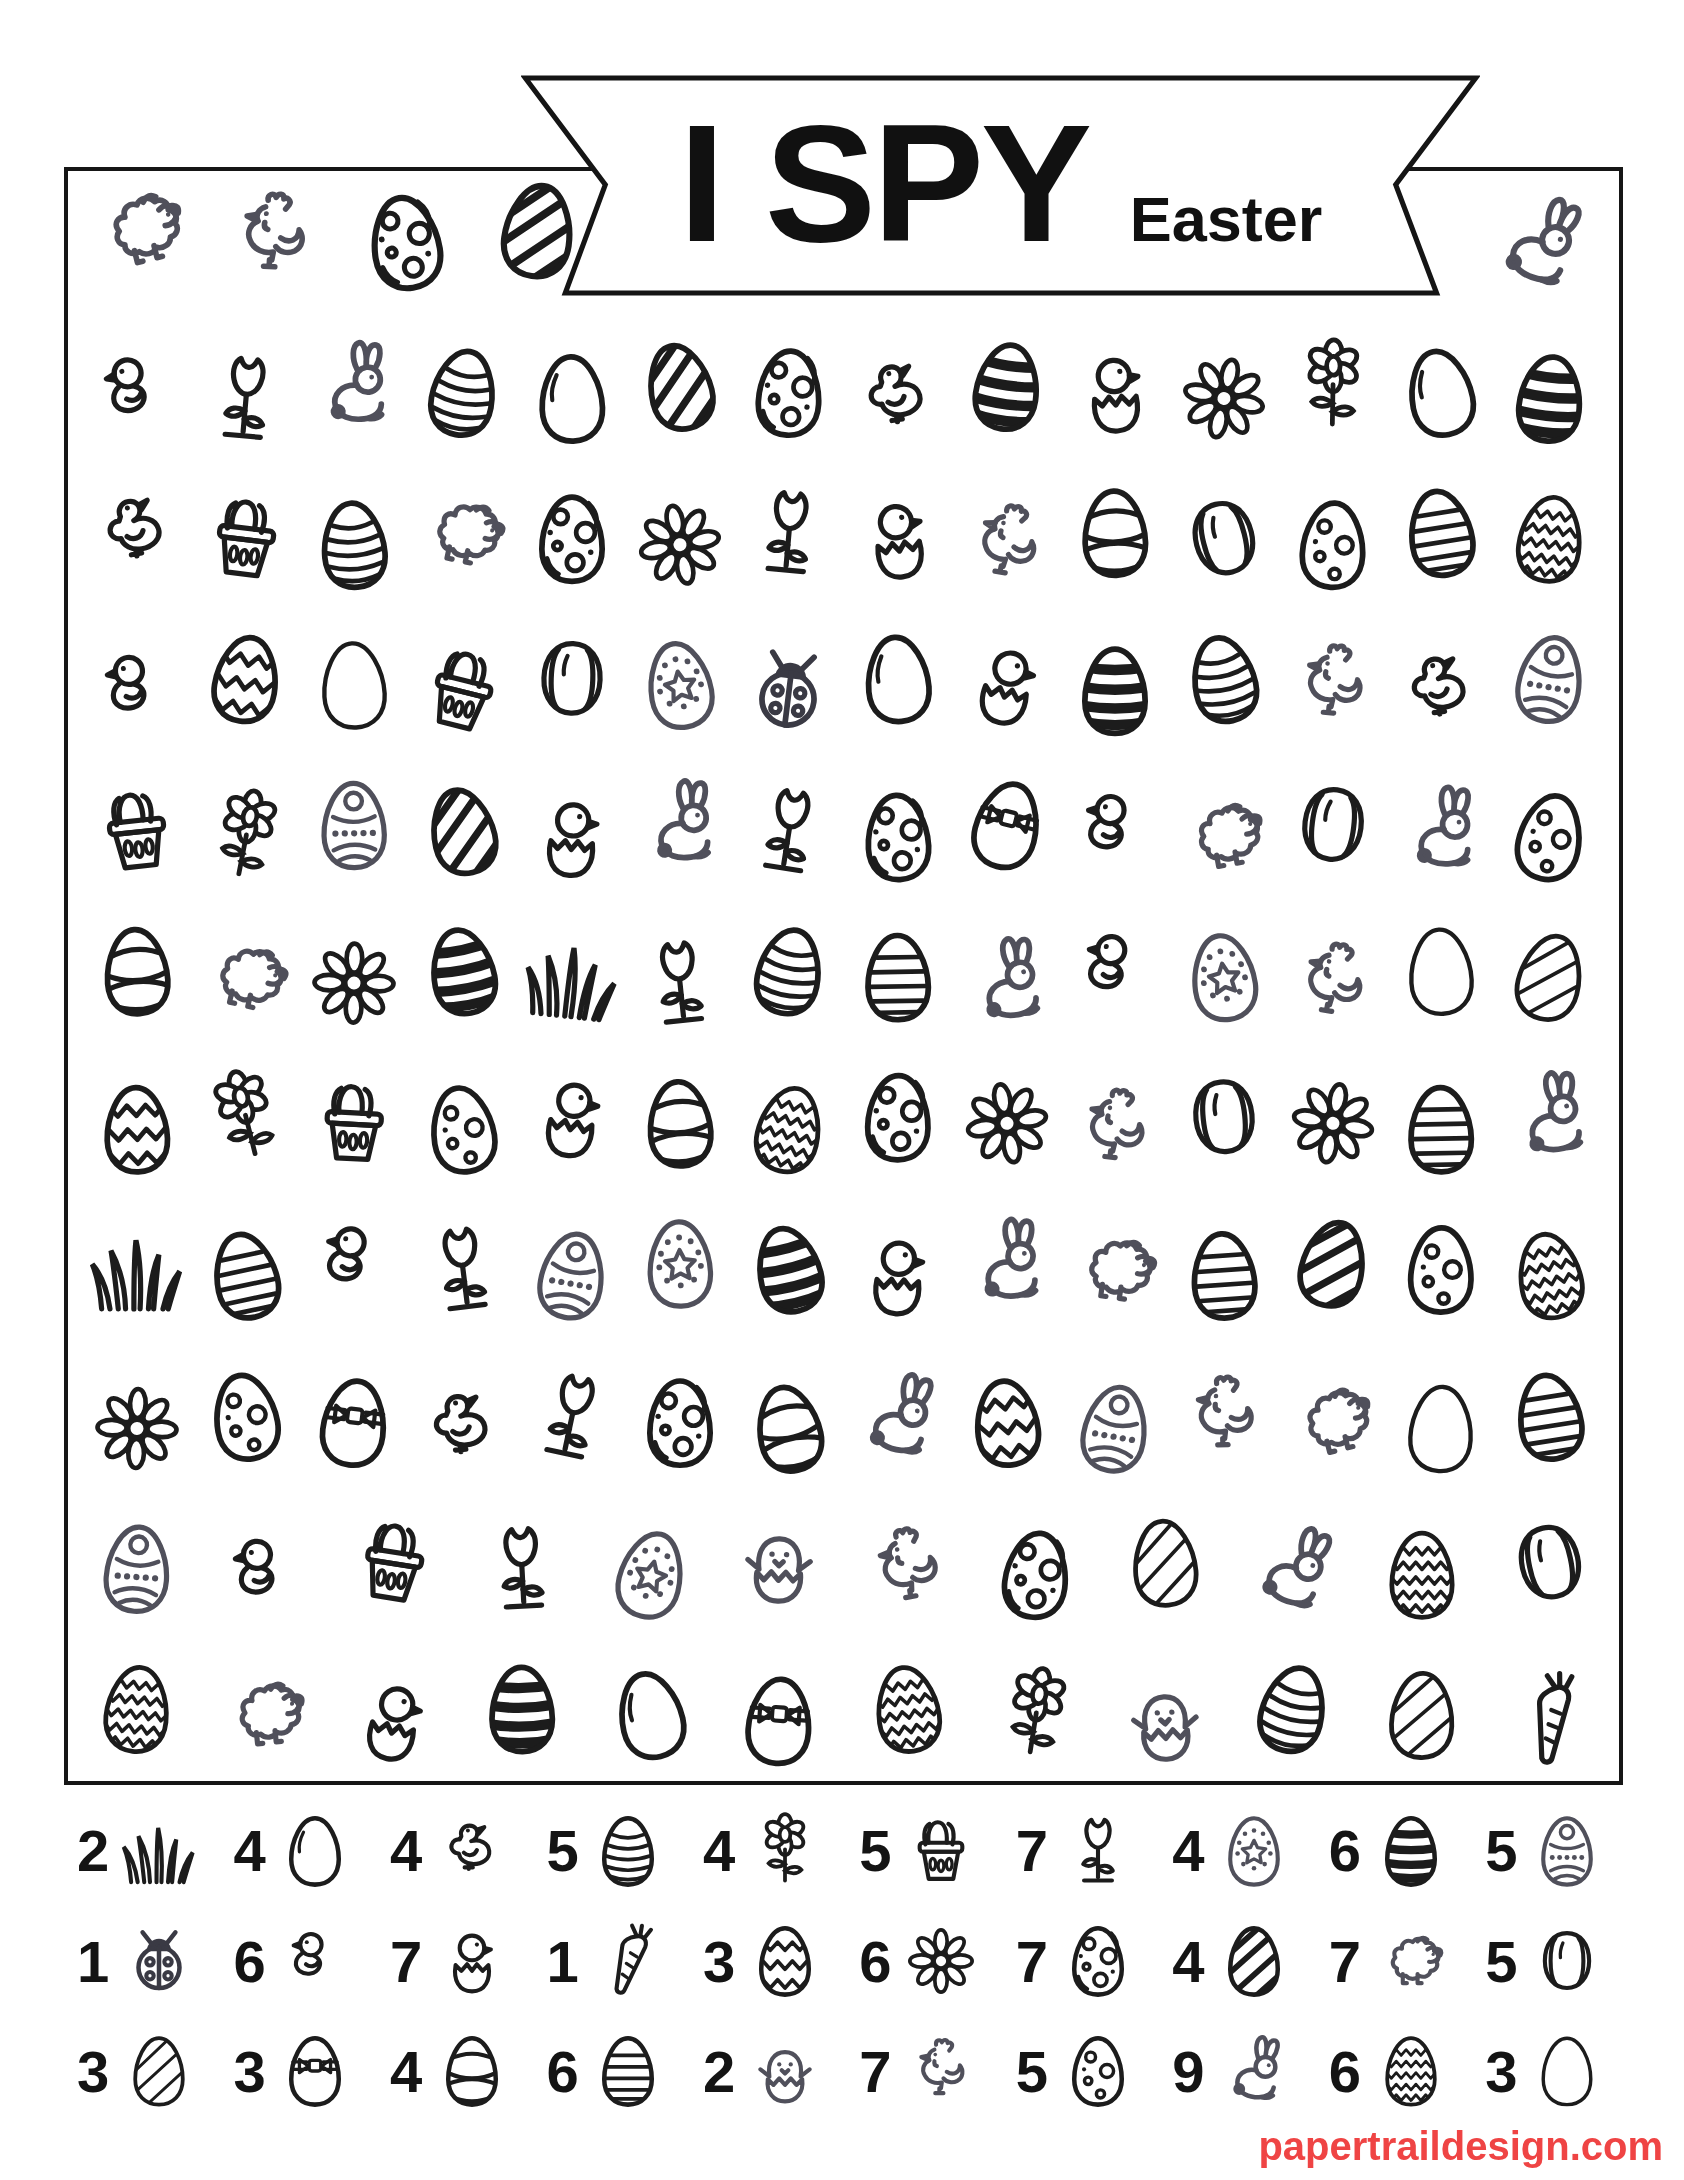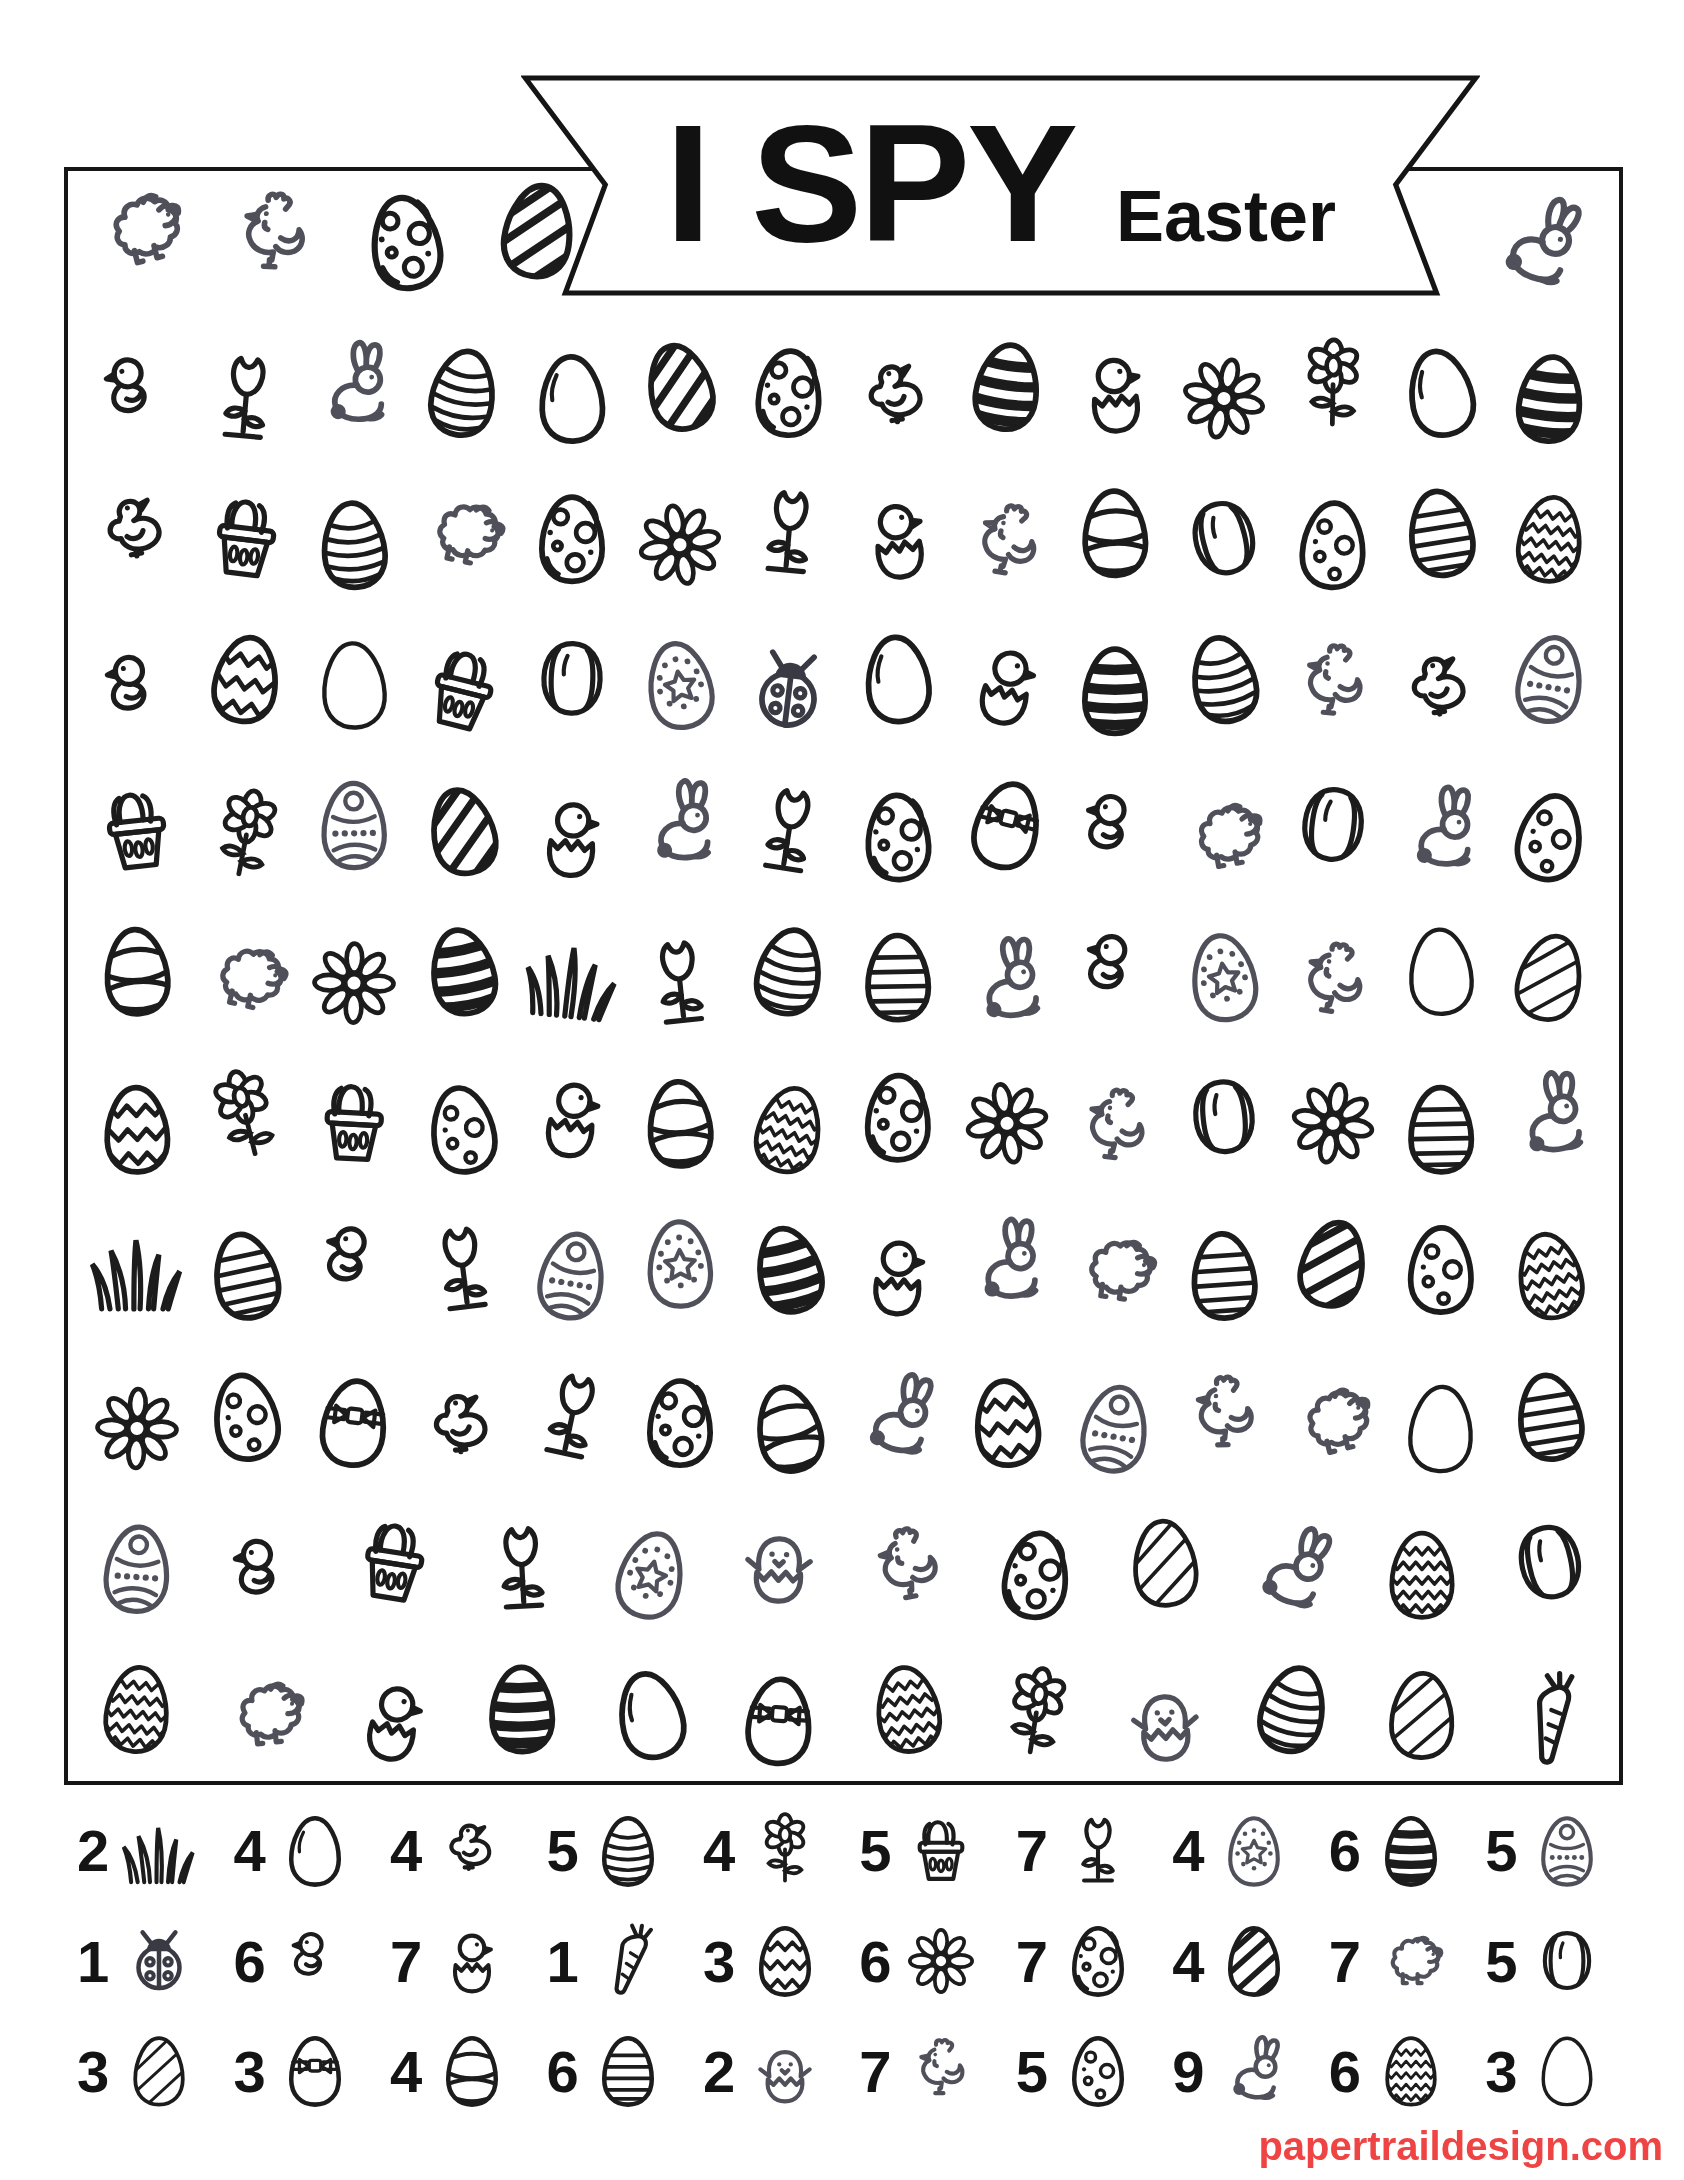--- a/index.html
+++ b/index.html
@@ -14,21 +14,21 @@
   .spacer { flex:1; }
   .ic { width:104px; height:104px; flex:0 0 auto; }
   .p-row.first .ic { width:112px; height:112px; }
   .leg-ic { width:82px; height:82px; }
 
   
   .banner { position:absolute; left:521px; top:72px; width:959px; height:227px; z-index:6; }
   .banner svg.ribbon { position:absolute; inset:0; width:100%; height:100%; }
   .banner-text { position:absolute; inset:0; display:flex; align-items:baseline; justify-content:center; padding-top:8.5px; }
   .banner-title { font-size:167px; font-weight:bold; letter-spacing:-3.4px; color:#111; line-height:204px; }
-  .banner-subtitle { font-size:72px; font-weight:bold; color:#111; margin-left:41px; }
+  .banner-subtitle { font-size:63px; font-weight:bold; color:#111; margin-left:41px; }
 
   
   .legend { position:absolute; left:0; top:1794px; width:1685px; height:341px; display:flex; flex-direction:column; justify-content:space-between; padding:3.4px 77px 10.2px 77px; z-index:2; }
   .l-row { display:flex; justify-content:space-between; align-items:center; height:107px; }
   .l-item { display:flex; align-items:center; gap:8.5px; }
   .l-count { font-size:58px; font-weight:bold; color:#141414; }
 
   .footer { position:absolute; right:22px; top:2124px; font-size:40px; font-weight:bold; color:#ef4444; letter-spacing:0px; z-index:3; }
 
   .hidden-defs { position:absolute; width:0; height:0; overflow:hidden; }

